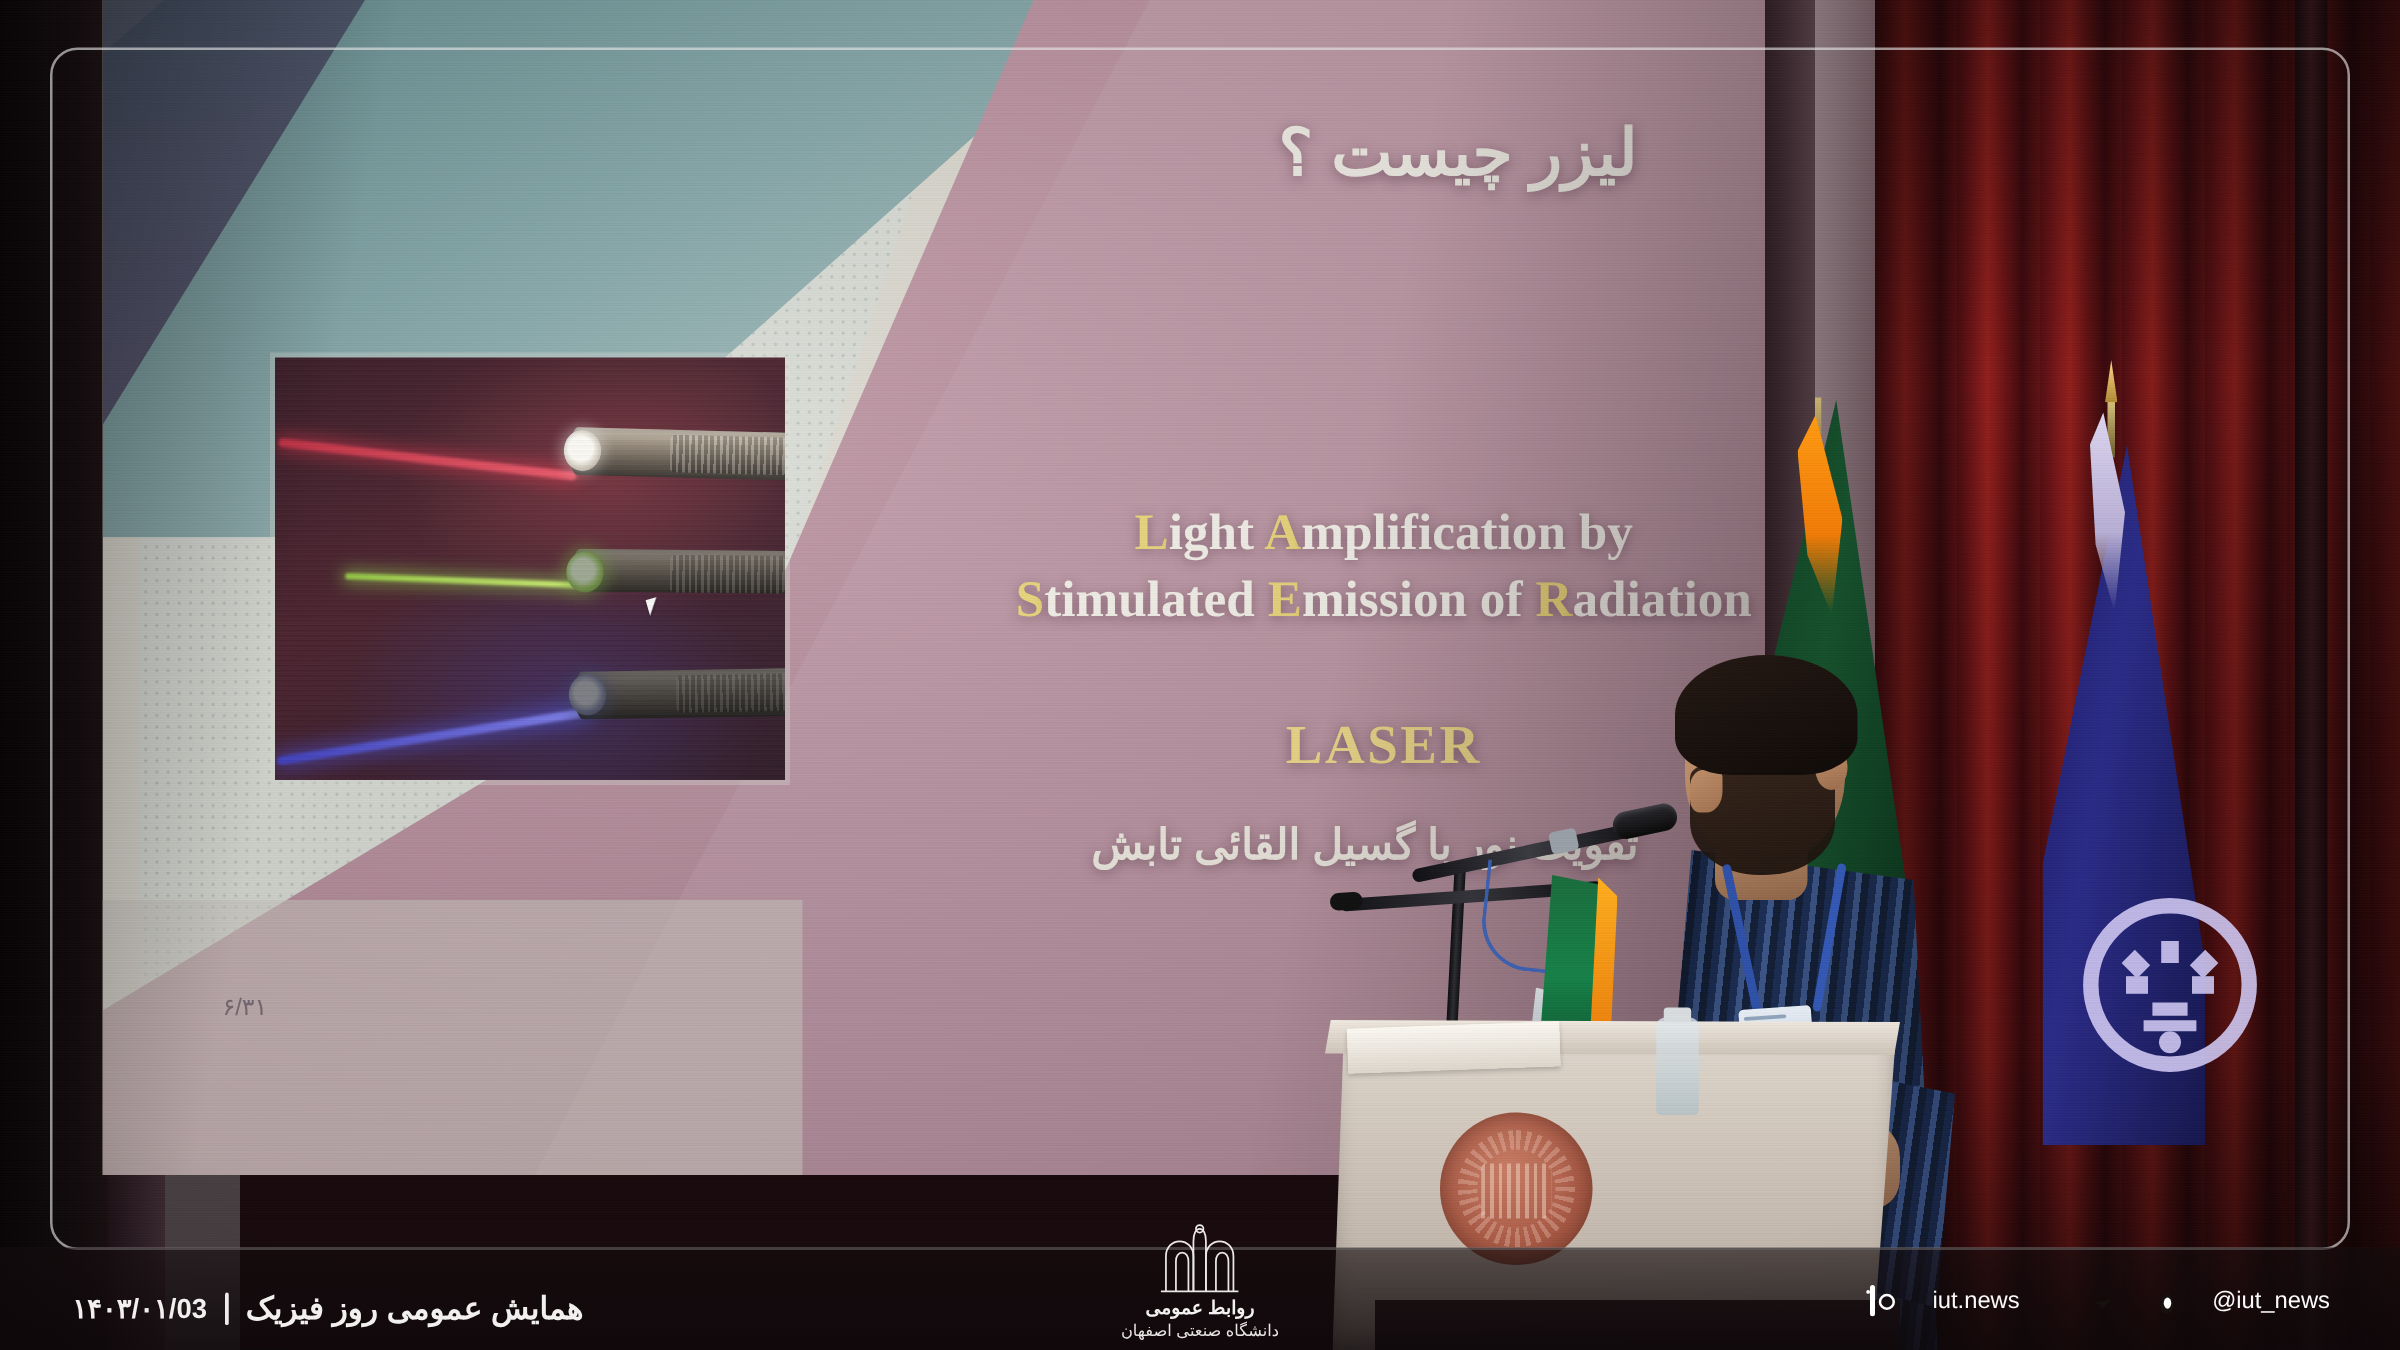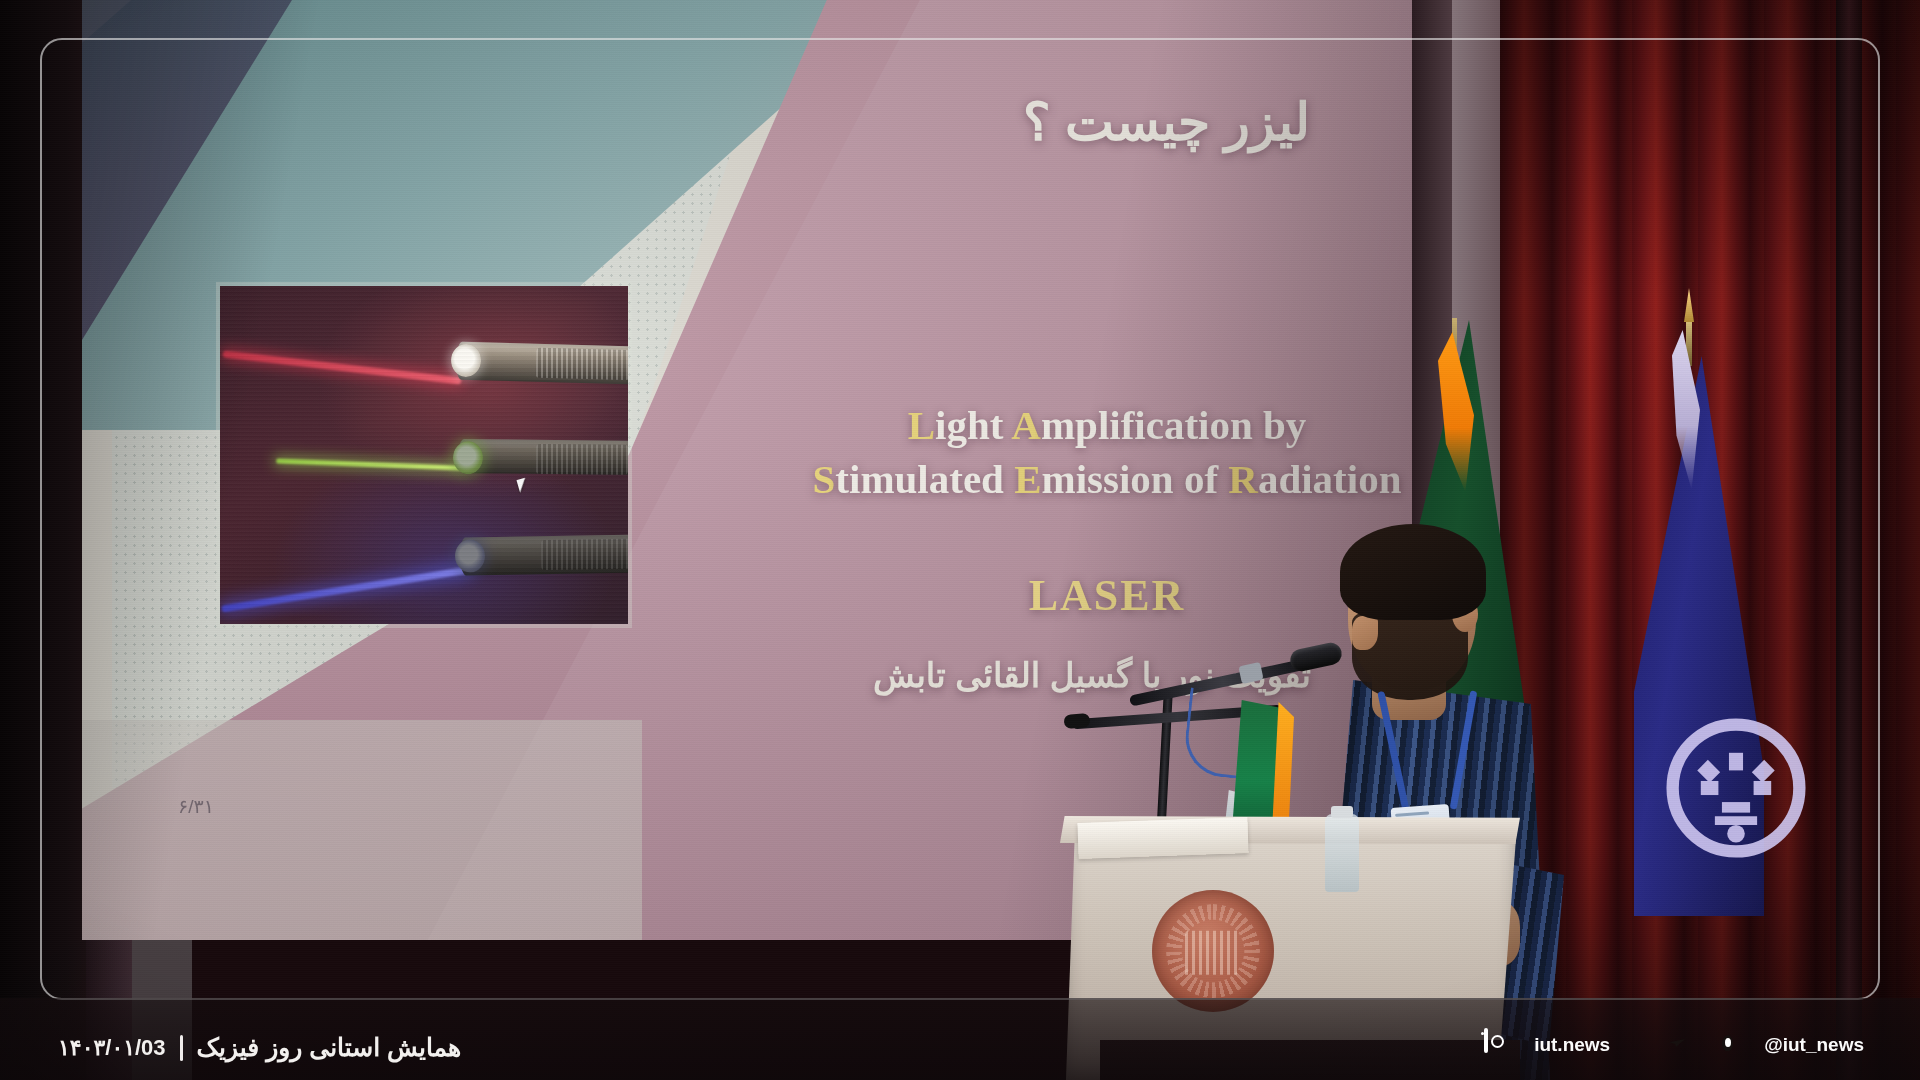--- a/index.html
+++ b/index.html
@@ -495,22 +495,22 @@
   .footer-center{
     position:absolute; left:50%; bottom:8px; transform:translateX(-50%);
     text-align:center; color:#f3f1ef;
   }
   .pr-logo{ width:66px; height:56px; margin:0 auto 2px; display:block; opacity:.96; }
   .pr-l1{ font-size:15px; font-weight:bold; letter-spacing:2px; direction:rtl; }
   .pr-l2{ font-size:13px; letter-spacing:1px; direction:rtl; opacity:.95; margin-top:2px;}
 
   .footer-right{
     position:absolute; right:56px; bottom:24px;
-    display:flex; align-items:flex-end; gap:24px;
-    color:#fbfbfb; font-size:19px; font-weight:bold;
+    display:flex; align-items:flex-start; gap:24px;
+    color:#fbfbfb; font-size:19px; font-weight:normal;
   }
   .ic{ width:26px; height:26px; display:inline-block; }
   .ig-box{
     width:24px;height:24px;border:2.5px solid #fff;border-radius:7px;position:relative;
   }
   .ig-box:before{content:"";position:absolute;left:5px;top:5px;width:9px;height:9px;border:2.5px solid #fff;border-radius:50%;}
   .ig-box:after{content:"";position:absolute;right:2px;top:1.5px;width:3px;height:3px;background:#fff;border-radius:50%;}
   .tg-circ{width:26px;height:26px;border-radius:50%;background:#fff;position:relative;}
   .tg-circ:before{content:"";position:absolute;left:5px;top:9px;width:16px;height:8px;
     background:#16100f;clip-path:polygon(0 40%, 100% 0, 42% 100%, 36% 62%);}
@@ -655,25 +655,40 @@
   <div class="stage-floor"></div>
   <div class="photo-vignette"></div>
   <div class="photo-grain"></div>
 </div>
 
 <div id="frame"></div>
 
 <div id="footer">
 
   <div class="footer-left">
-    <span class="title">همایش استانی روز فیزیک</span>
+    <span class="title">همایش عمومی روز فیزیک</span>
     <span class="footer-sep"></span>
     <span class="date">۱۴۰۳/۰۱/03</span>
   </div>
 
+  <div class="footer-center">
+    <svg class="pr-logo" viewBox="0 0 66 56">
+      <g fill="none" stroke="#f3f1ef" stroke-width="1.4">
+        <path d="M6 54V26c0-7 5-12 11-12s11 5 11 12v28"></path>
+        <path d="M14 54V30c0-4 2-7 5-7s5 3 5 7v24"></path>
+        <path d="M38 54V26c0-7 5-12 11-12s11 5 11 12v28"></path>
+        <path d="M46 54V30c0-4 2-7 5-7s5 3 5 7v24"></path>
+        <path d="M28 54V14c0-6 2-10 5-10s5 4 5 10v40"></path>
+        <circle cx="33" cy="4" r="3"></circle>
+        <path d="M2 54h62"></path>
+      </g>
+    </svg>
+    <div class="pr-l1">روابط عمومی</div>
+    <div class="pr-l2">دانشگاه صنعتی اصفهان</div>
+  </div>
 
   <div class="footer-right">
     <span class="ic"><span class="ig-box"></span></span>
     <span>iut.news</span>
     <span class="handle-gap"></span>
     <span class="ic"><span class="tg-circ"></span></span>
     <span class="ic"><span class="ei-circ"></span></span>
     <span>@iut_news</span>
   </div>
 </div>

